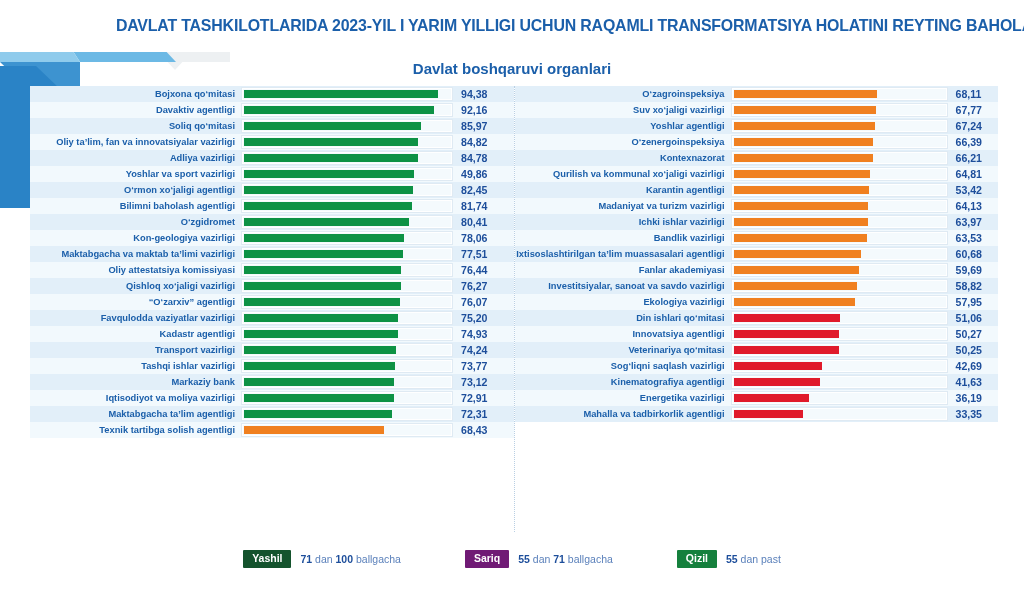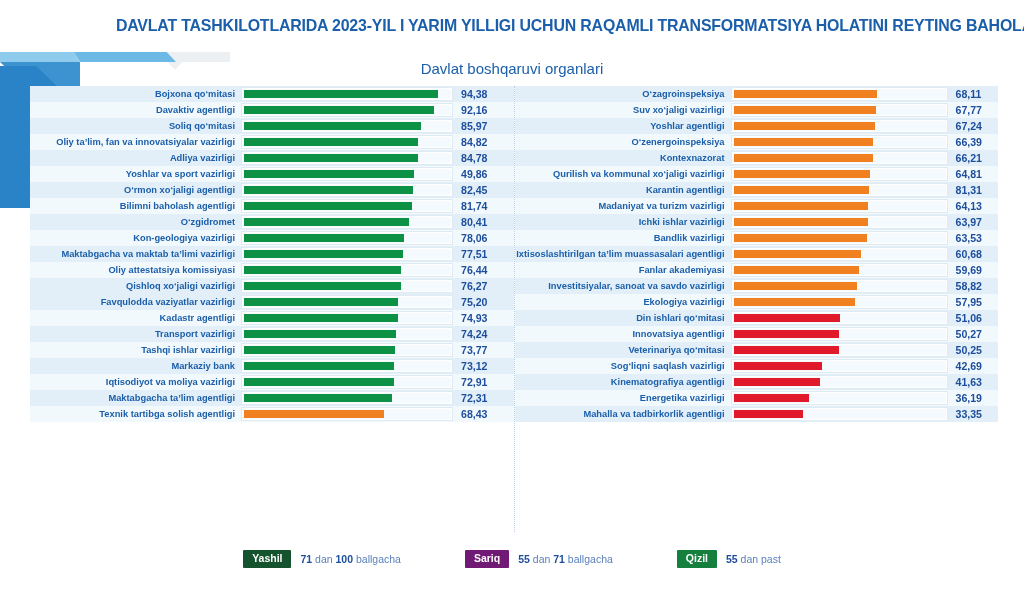--- a/index.html
+++ b/index.html
@@ -27,21 +27,21 @@
     letter-spacing:-0.2px;
     transform:scaleX(0.965);
     transform-origin:center top;
     white-space:nowrap;
   }
   #subtitle{
     position:absolute;left:0;top:60px;width:1024px;
     text-align:center;
     color:#1b5faa;
     font-size:15px;
-    font-weight:normal;
+    font-weight:bold;
   }
 
   
   #chart{
     position:absolute;left:30px;top:86px;
     width:968px;height:446px;
     display:flex;
     gap:0px;
   }
   .column{
@@ -237,20 +237,27 @@
         </div>
         <div class="row-value">76,44</div>
       </div>
       <div class="row even">
         <div class="row-label">Qishloq xo‘jaligi vazirligi</div>
         <div class="track">
           <div class="fill green" style="width: calc(76.27% - 2px);"></div>
         </div>
         <div class="row-value">76,27</div>
       </div>
+      <div class="row odd">
+        <div class="row-label">“O‘zarxiv” agentligi</div>
+        <div class="track">
+          <div class="fill green" style="width: calc(76.07% - 2px);"></div>
+        </div>
+        <div class="row-value">76,07</div>
+      </div>
       <div class="row even">
         <div class="row-label">Favqulodda vaziyatlar vazirligi</div>
         <div class="track">
           <div class="fill green" style="width: calc(75.2% - 2px);"></div>
         </div>
         <div class="row-value">75,20</div>
       </div>
       <div class="row odd">
         <div class="row-label">Kadastr agentligi</div>
         <div class="track">
@@ -342,21 +349,21 @@
         <div class="track">
           <div class="fill orange" style="width: calc(64.81% - 2px);"></div>
         </div>
         <div class="row-value">64,81</div>
       </div>
       <div class="row even">
         <div class="row-label">Karantin agentligi</div>
         <div class="track">
           <div class="fill orange" style="width: calc(64.54% - 2px);"></div>
         </div>
-        <div class="row-value">81,31</div>
+        <div class="row-value">53,42</div>
       </div>
       <div class="row odd">
         <div class="row-label">Madaniyat va turizm vazirligi</div>
         <div class="track">
           <div class="fill orange" style="width: calc(64.13% - 2px);"></div>
         </div>
         <div class="row-value">64,13</div>
       </div>
       <div class="row even">
         <div class="row-label">Ichki ishlar vazirligi</div>

